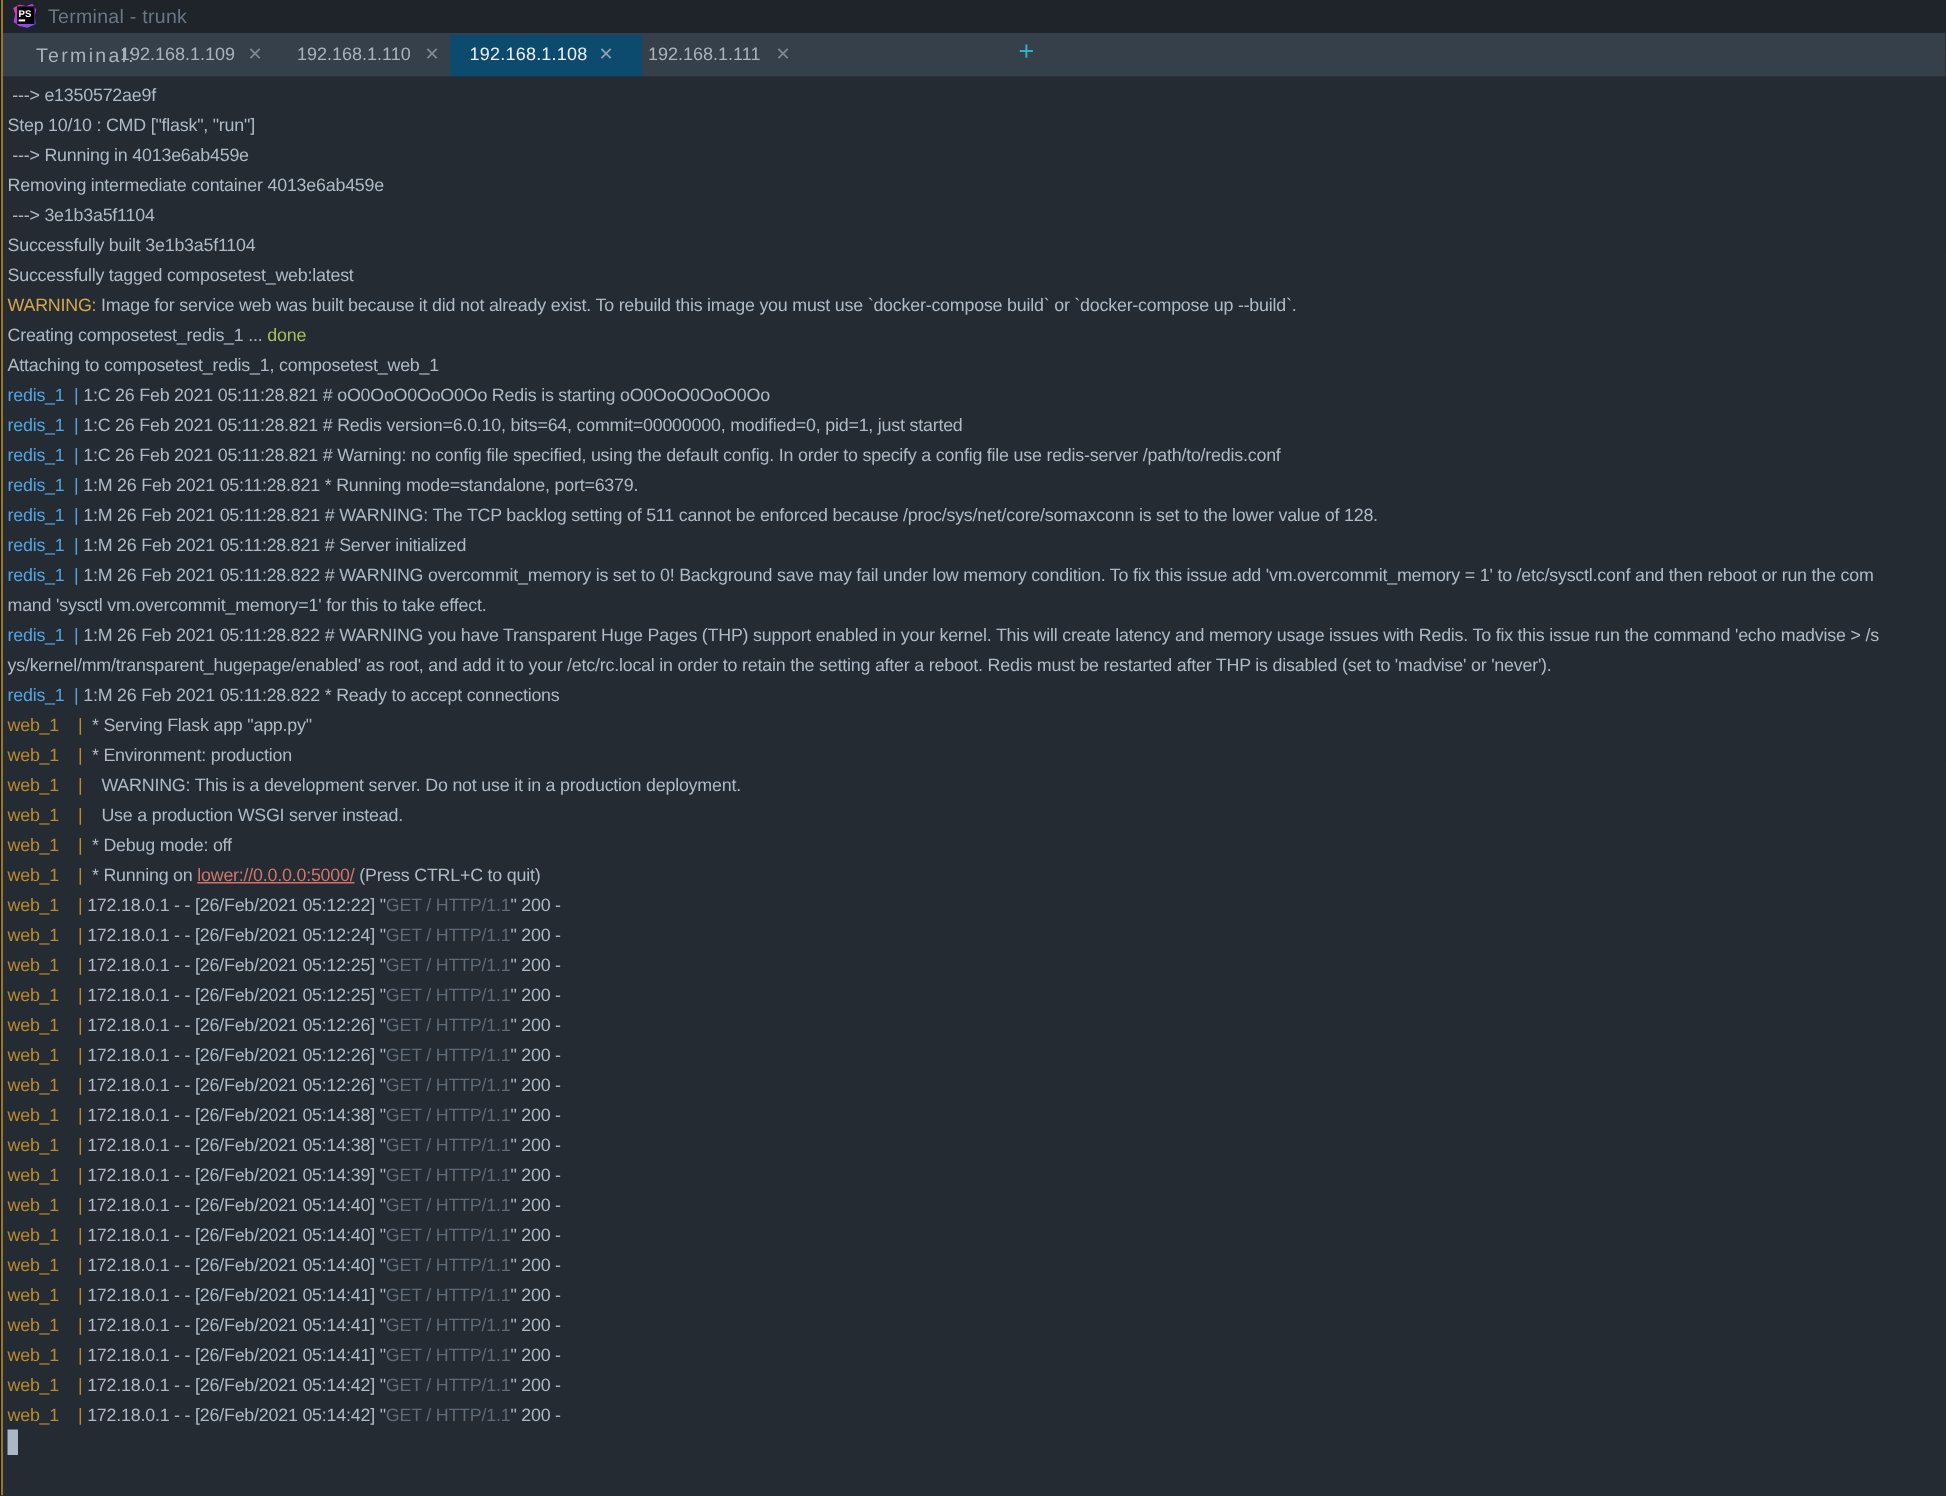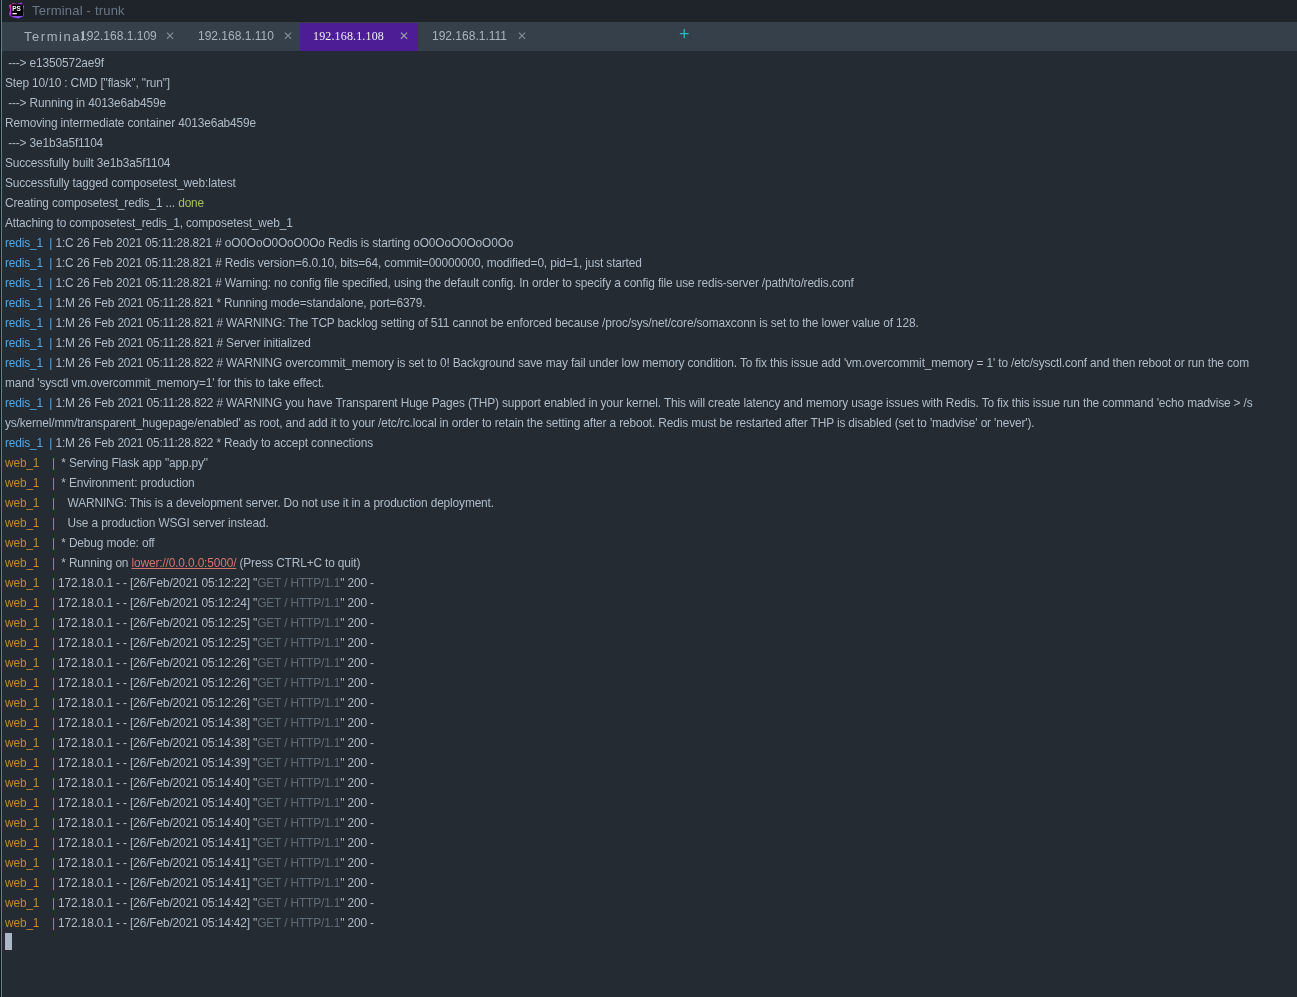--- a/index.html
+++ b/index.html
@@ -5,21 +5,21 @@
   html,body { width:1297px; height:997px; overflow:hidden; }
   body { background:#252b33; font-family:"Liberation Sans", sans-serif; position:relative; }
   .titlebar { position:absolute; left:0; top:0; width:1297px; height:33px; background:#1f242b; }
   .titlebar .txt { position:absolute; left:32px; top:3px; font-size:13px; color:#6a7785; letter-spacing:0.2px; }
   .ico { position:absolute; left:8px; top:2px; width:17px; height:17px; }
   .tabbar { position:absolute; left:0; top:22px; width:1297px; height:29px; background:#35404a; font-size:12px; color:#a8b4bd; }
   .tlabel { position:absolute; left:8px; top:7px; font-size:13px; letter-spacing:1.55px;margin-left:16px; }
   .tab { position:absolute; top:0; height:29px; }
   .tab .ip { position:absolute; top:7px; left:0; white-space:nowrap; }
   .tab .x { position:absolute; top:7px; color:#7e8992; font-size:12px; }
-  .atab { position:absolute; left:300px; top:1px; width:118px; height:28px; background:#4c1d95;font-family:Liberation Serif, serif; }
+  .atab { position:absolute; left:300px; top:1px; width:128px; height:28px; background:#0c4a6e; }
   .atab .ip { position:absolute; left:13px; top:6px; color:#eef1f3; letter-spacing:0.15px; }
   .atab .x { position:absolute; left:99px; top:6px; color:#95a0a8; }
   .aline { position:absolute; left:300px; top:48px; width:118px; height:3px; background:#1ea78f; }
   .plus { position:absolute; left:679px; top:2px; color:#2fb2c3; font-size:18px; }
   .goldedge { position:absolute; left:0; top:0; width:2px; height:997px; background:linear-gradient(to right,#15181c 0%,#15181c 45%,#97781f 45%,#97781f 100%); z-index:10; }
   .term { position:absolute; left:0; top:51px; width:1297px; height:964px; background:#252b33;
           padding:2px 0 0 5px; overflow:hidden;
           font-family:Liberation Sans, sans-serif; font-size:11.9px; line-height:20px; letter-spacing:-0.14px; color:#aebbc7; }
   .r { white-space:pre; height:20px; }
   .w { color:#d7a74e; }
@@ -73,20 +73,21 @@
   <span class="plus">+</span>
 </div>
 <div class="term">
 <div class="r"> ---&gt; e1350572ae9f</div>
 <div class="r">Step 10/10 : CMD ["flask", "run"]</div>
 <div class="r"> ---&gt; Running in 4013e6ab459e</div>
 <div class="r">Removing intermediate container 4013e6ab459e</div>
 <div class="r"> ---&gt; 3e1b3a5f1104</div>
 <div class="r">Successfully built 3e1b3a5f1104</div>
 <div class="r">Successfully tagged composetest_web:latest</div>
+<div class="r"><span class="w">WARNING:</span> Image for service web was built because it did not already exist. To rebuild this image you must use `docker-compose build` or `docker-compose up --build`.</div>
 <div class="r">Creating composetest_redis_1 ... <span class="d">done</span></div>
 <div class="r">Attaching to composetest_redis_1, composetest_web_1</div>
 <div class="r"><span class="b">redis_1  | </span>1:C 26 Feb 2021 05:11:28.821 # oO0OoO0OoO0Oo Redis is starting oO0OoO0OoO0Oo</div>
 <div class="r"><span class="b">redis_1  | </span>1:C 26 Feb 2021 05:11:28.821 # Redis version=6.0.10, bits=64, commit=00000000, modified=0, pid=1, just started</div>
 <div class="r"><span class="b">redis_1  | </span>1:C 26 Feb 2021 05:11:28.821 # Warning: no config file specified, using the default config. In order to specify a config file use redis-server /path/to/redis.conf</div>
 <div class="r"><span class="b">redis_1  | </span>1:M 26 Feb 2021 05:11:28.821 * Running mode=standalone, port=6379.</div>
 <div class="r"><span class="b">redis_1  | </span>1:M 26 Feb 2021 05:11:28.821 # WARNING: The TCP backlog setting of 511 cannot be enforced because /proc/sys/net/core/somaxconn is set to the lower value of 128.</div>
 <div class="r"><span class="b">redis_1  | </span>1:M 26 Feb 2021 05:11:28.821 # Server initialized</div>
 <div class="r"><span class="b">redis_1  | </span>1:M 26 Feb 2021 05:11:28.822 # WARNING overcommit_memory is set to 0! Background save may fail under low memory condition. To fix this issue add 'vm.overcommit_memory = 1' to /etc/sysctl.conf and then reboot or run the com</div>
 <div class="r">mand 'sysctl vm.overcommit_memory=1' for this to take effect.</div>

